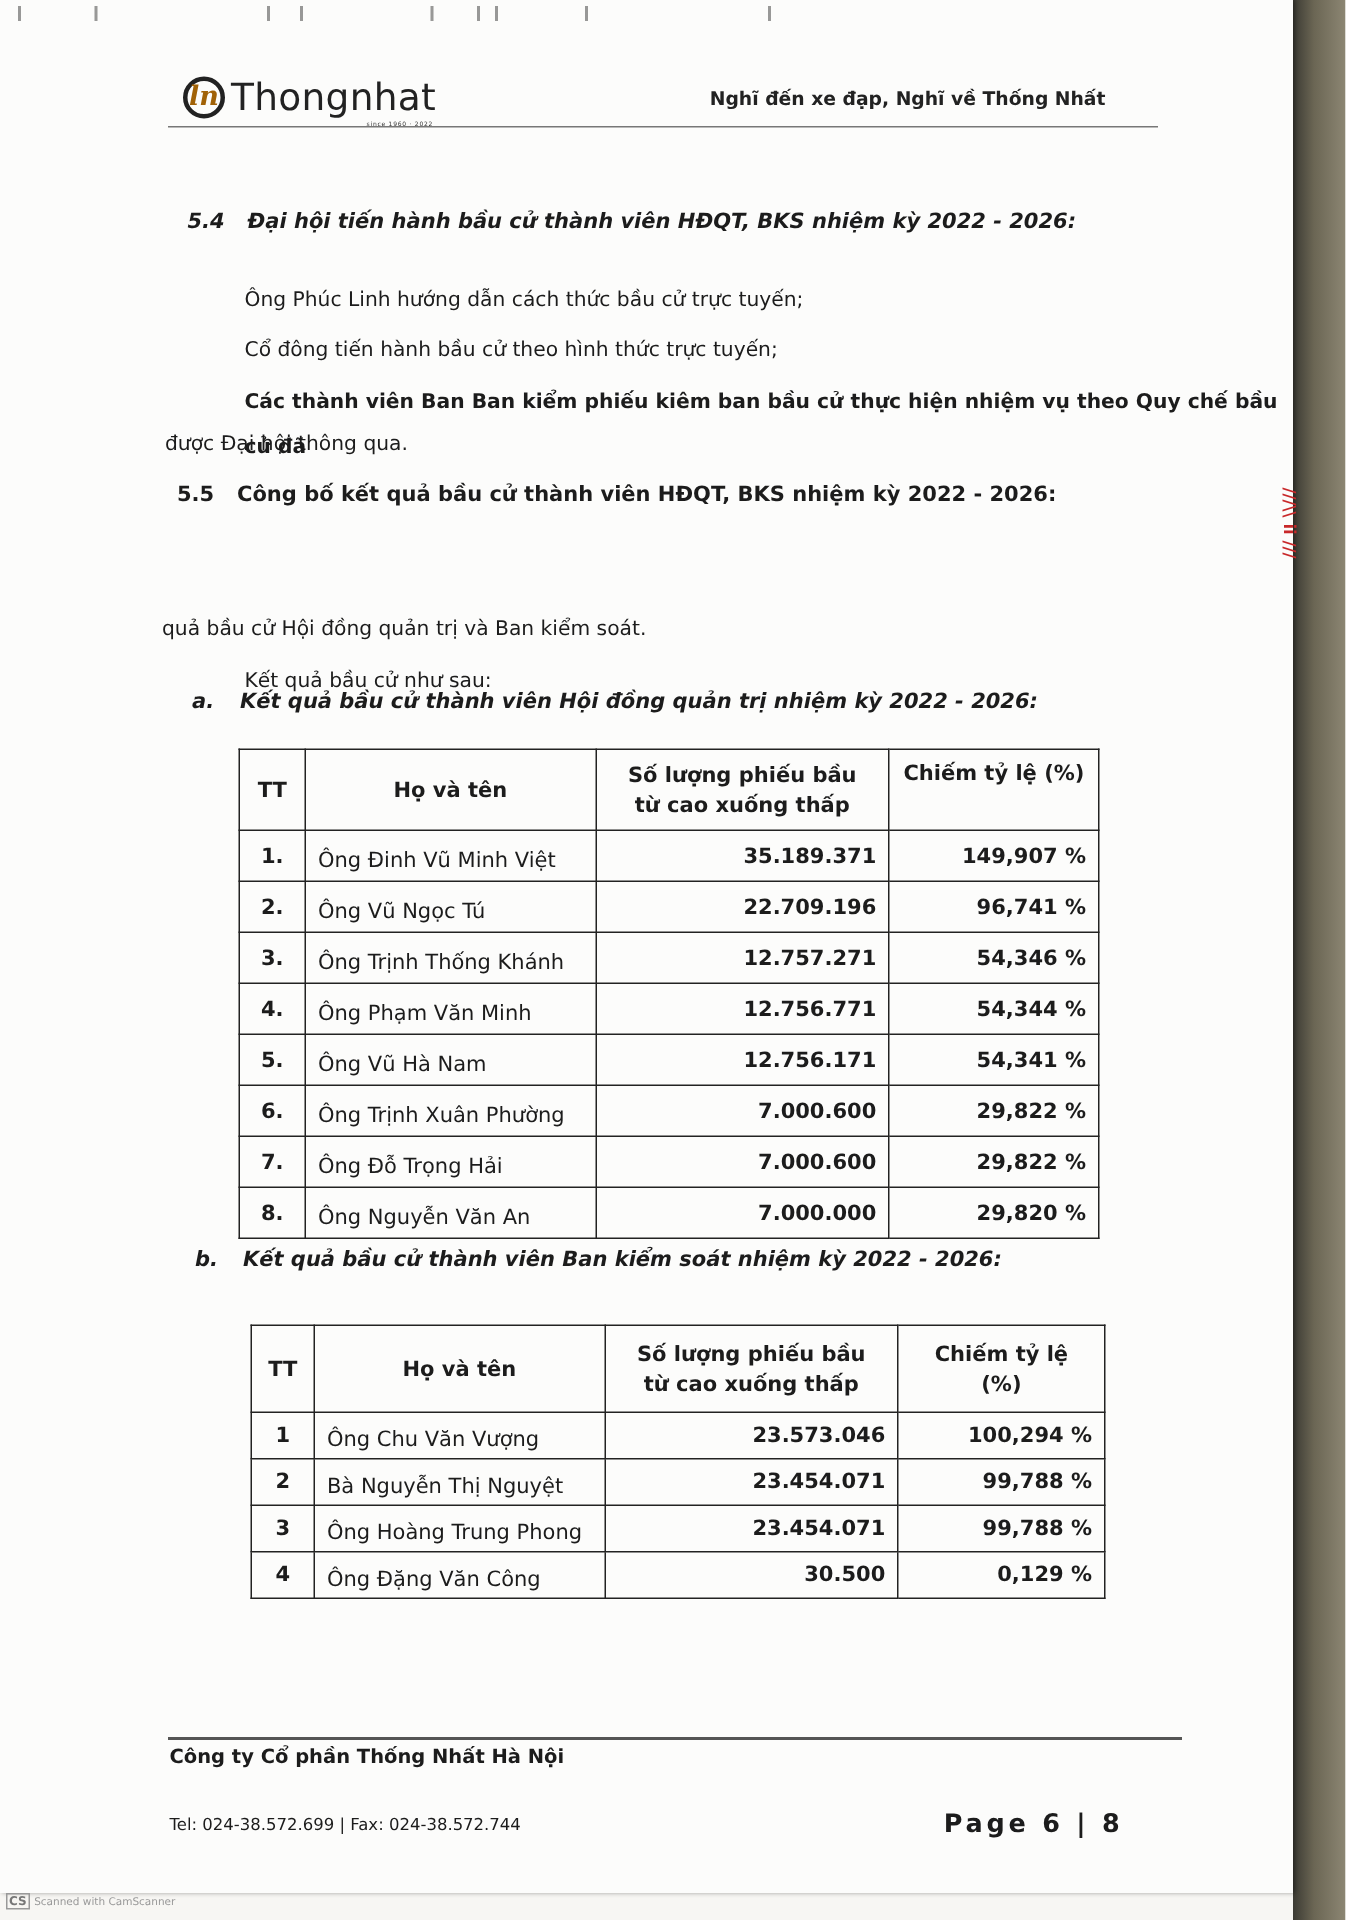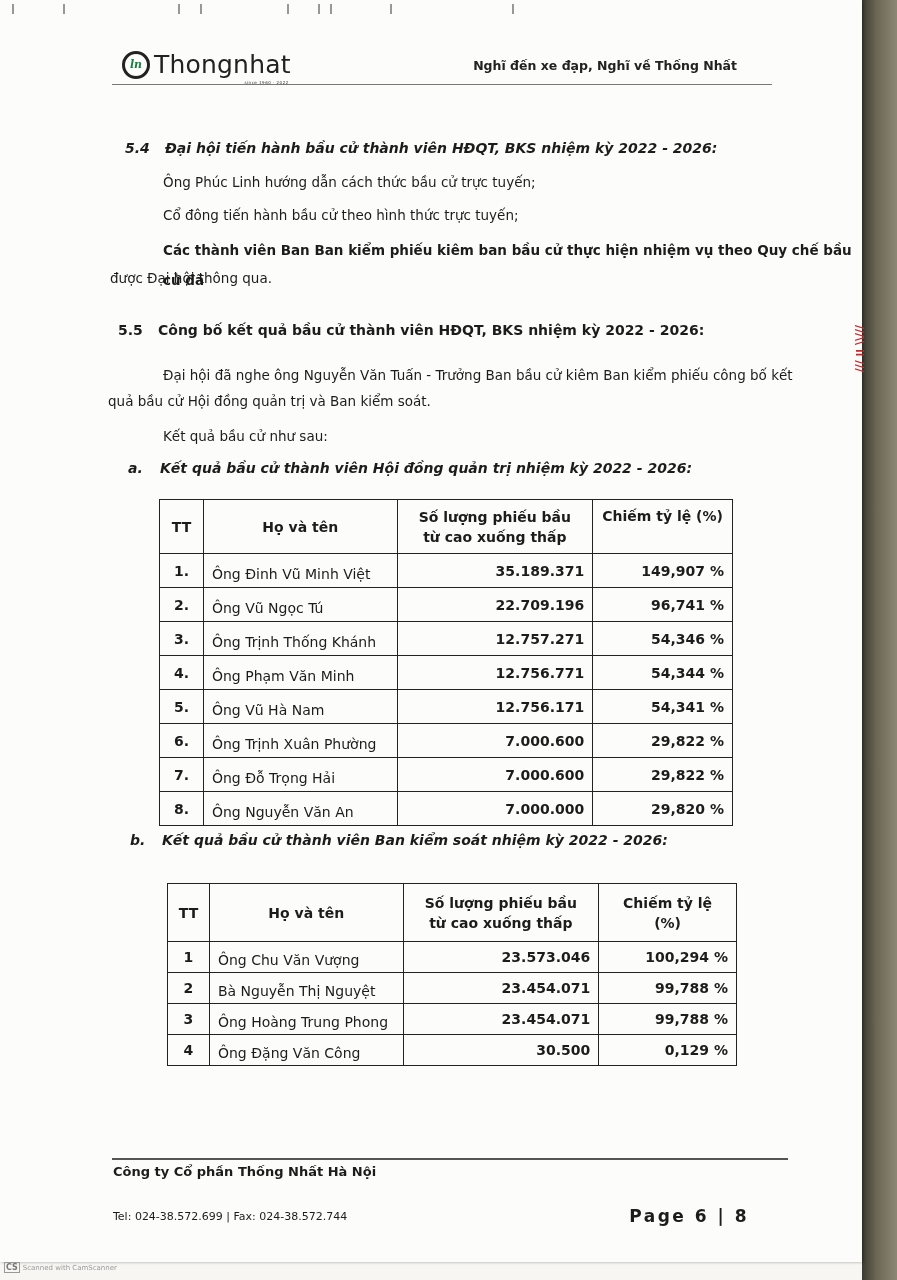--- a/index.html
+++ b/index.html
@@ -19,32 +19,32 @@
     background: linear-gradient(90deg, #3b3a33 0%, #6b6654 40%, #8c8673 100%);
   }
   .scan-marks { position: absolute; left: 0; top: 0; width: 862px; height: 30px; }
   .scan-marks span { position: absolute; top: 4px; width: 2px; height: 10px; background: #555; opacity: .6; }
 
   
   .logo { position: absolute; left: 122px; top: 50px; display: flex; align-items: center; }
   .logo-mark {
     width: 28px; height: 28px; border: 3px solid #222; border-radius: 50%;
     display: flex; align-items: center; justify-content: center;
-    font-style: italic; font-weight: bold; font-size: 11px; color: #15803d;
+    font-style: italic; font-weight: bold; font-size: 18px; color: #a16207;
     font-family: "DejaVu Serif", serif; box-sizing: border-box;
   }
   .logo-text { font-size: 25px; color: #222; margin-left: 4px; letter-spacing: 0.2px; position: relative; }
   .logo-sub { position: absolute; right: 2px; bottom: -6px; font-size: 4px; color: #333; letter-spacing: 0.5px; }
   .header-line { position: absolute; left: 112px; top: 84px; width: 660px; height: 1px; background: #777; }
   .tagline { position: absolute; right: 125px; top: 58px; font-size: 12.5px; font-weight: bold; color: #222; }
 
   
   .h { position: absolute; font-size: 14px; font-weight: bold; }
   .h .num { display: inline-block; width: 40px; }
-  .p { position: absolute; font-size: 13.5px; line-height: 30px; }
+  .p { position: absolute; font-size: 13.5px; line-height: 30px; margin-top: 18px; }
   .sub { position: absolute; font-size: 14px; font-weight: bold; font-style: italic; }
   .sub .num { display: inline-block; width: 32px; }
 
   table { position: absolute; border-collapse: collapse; font-size: 14px; }
   td, th { border: 1.3px solid #222; padding: 0 8px; }
   th { font-weight: bold; text-align: center; line-height: 20px; }
   td.tt { text-align: center; font-weight: bold; }
   td.num { text-align: right; font-weight: bold; }
   td.name { text-align: left; padding-top: 6px; }
 
@@ -90,21 +90,20 @@
     <span class="num">5.4</span><span>Đại hội tiến hành bầu cử thành viên HĐQT, BKS nhiệm kỳ 2022 - 2026:</span>
   </div>
   <div class="p" style="left:163px; top:167px;">Ông Phúc Linh hướng dẫn cách thức bầu cử trực tuyến;</div>
   <div class="p" style="left:163px; top:200px;">Cổ đông tiến hành bầu cử theo hình thức trực tuyến;</div>
   <div class="p" style="left:163px; top:235px;font-weight:bold;">Các thành viên Ban Ban kiểm phiếu kiêm ban bầu cử thực hiện nhiệm vụ theo Quy chế bầu cử  đã</div>
   <div class="p" style="left:110px; top:263px;">được Đại hội thông qua.</div>
 
   <div class="h" style="left:118px; top:322px;">
     <span class="num">5.5</span><span>Công bố kết quả bầu cử thành viên HĐQT, BKS nhiệm kỳ 2022 - 2026:</span>
   </div>
-  <div class="p" style="left:163px; top:360px;">Đại hội đã nghe ông Nguyễn Văn Tuấn - Trưởng Ban bầu cử kiêm Ban kiểm phiếu công bố kết</div>
   <div class="p" style="left:108px; top:386px;">quả bầu cử Hội đồng quản trị và Ban kiểm soát.</div>
   <div class="p" style="left:163px; top:421px;">Kết quả bầu cử như sau:</div>
 
   <div class="sub" style="left:128px; top:460px;">
     <span class="num">a.</span><span>Kết quả bầu cử thành viên Hội đồng quản trị nhiệm kỳ 2022 - 2026:</span>
   </div>
   <table style="left:159px; top:499px; width:574px;">
     <colgroup>
         <col style="width:44px">
         <col style="width:194px">

